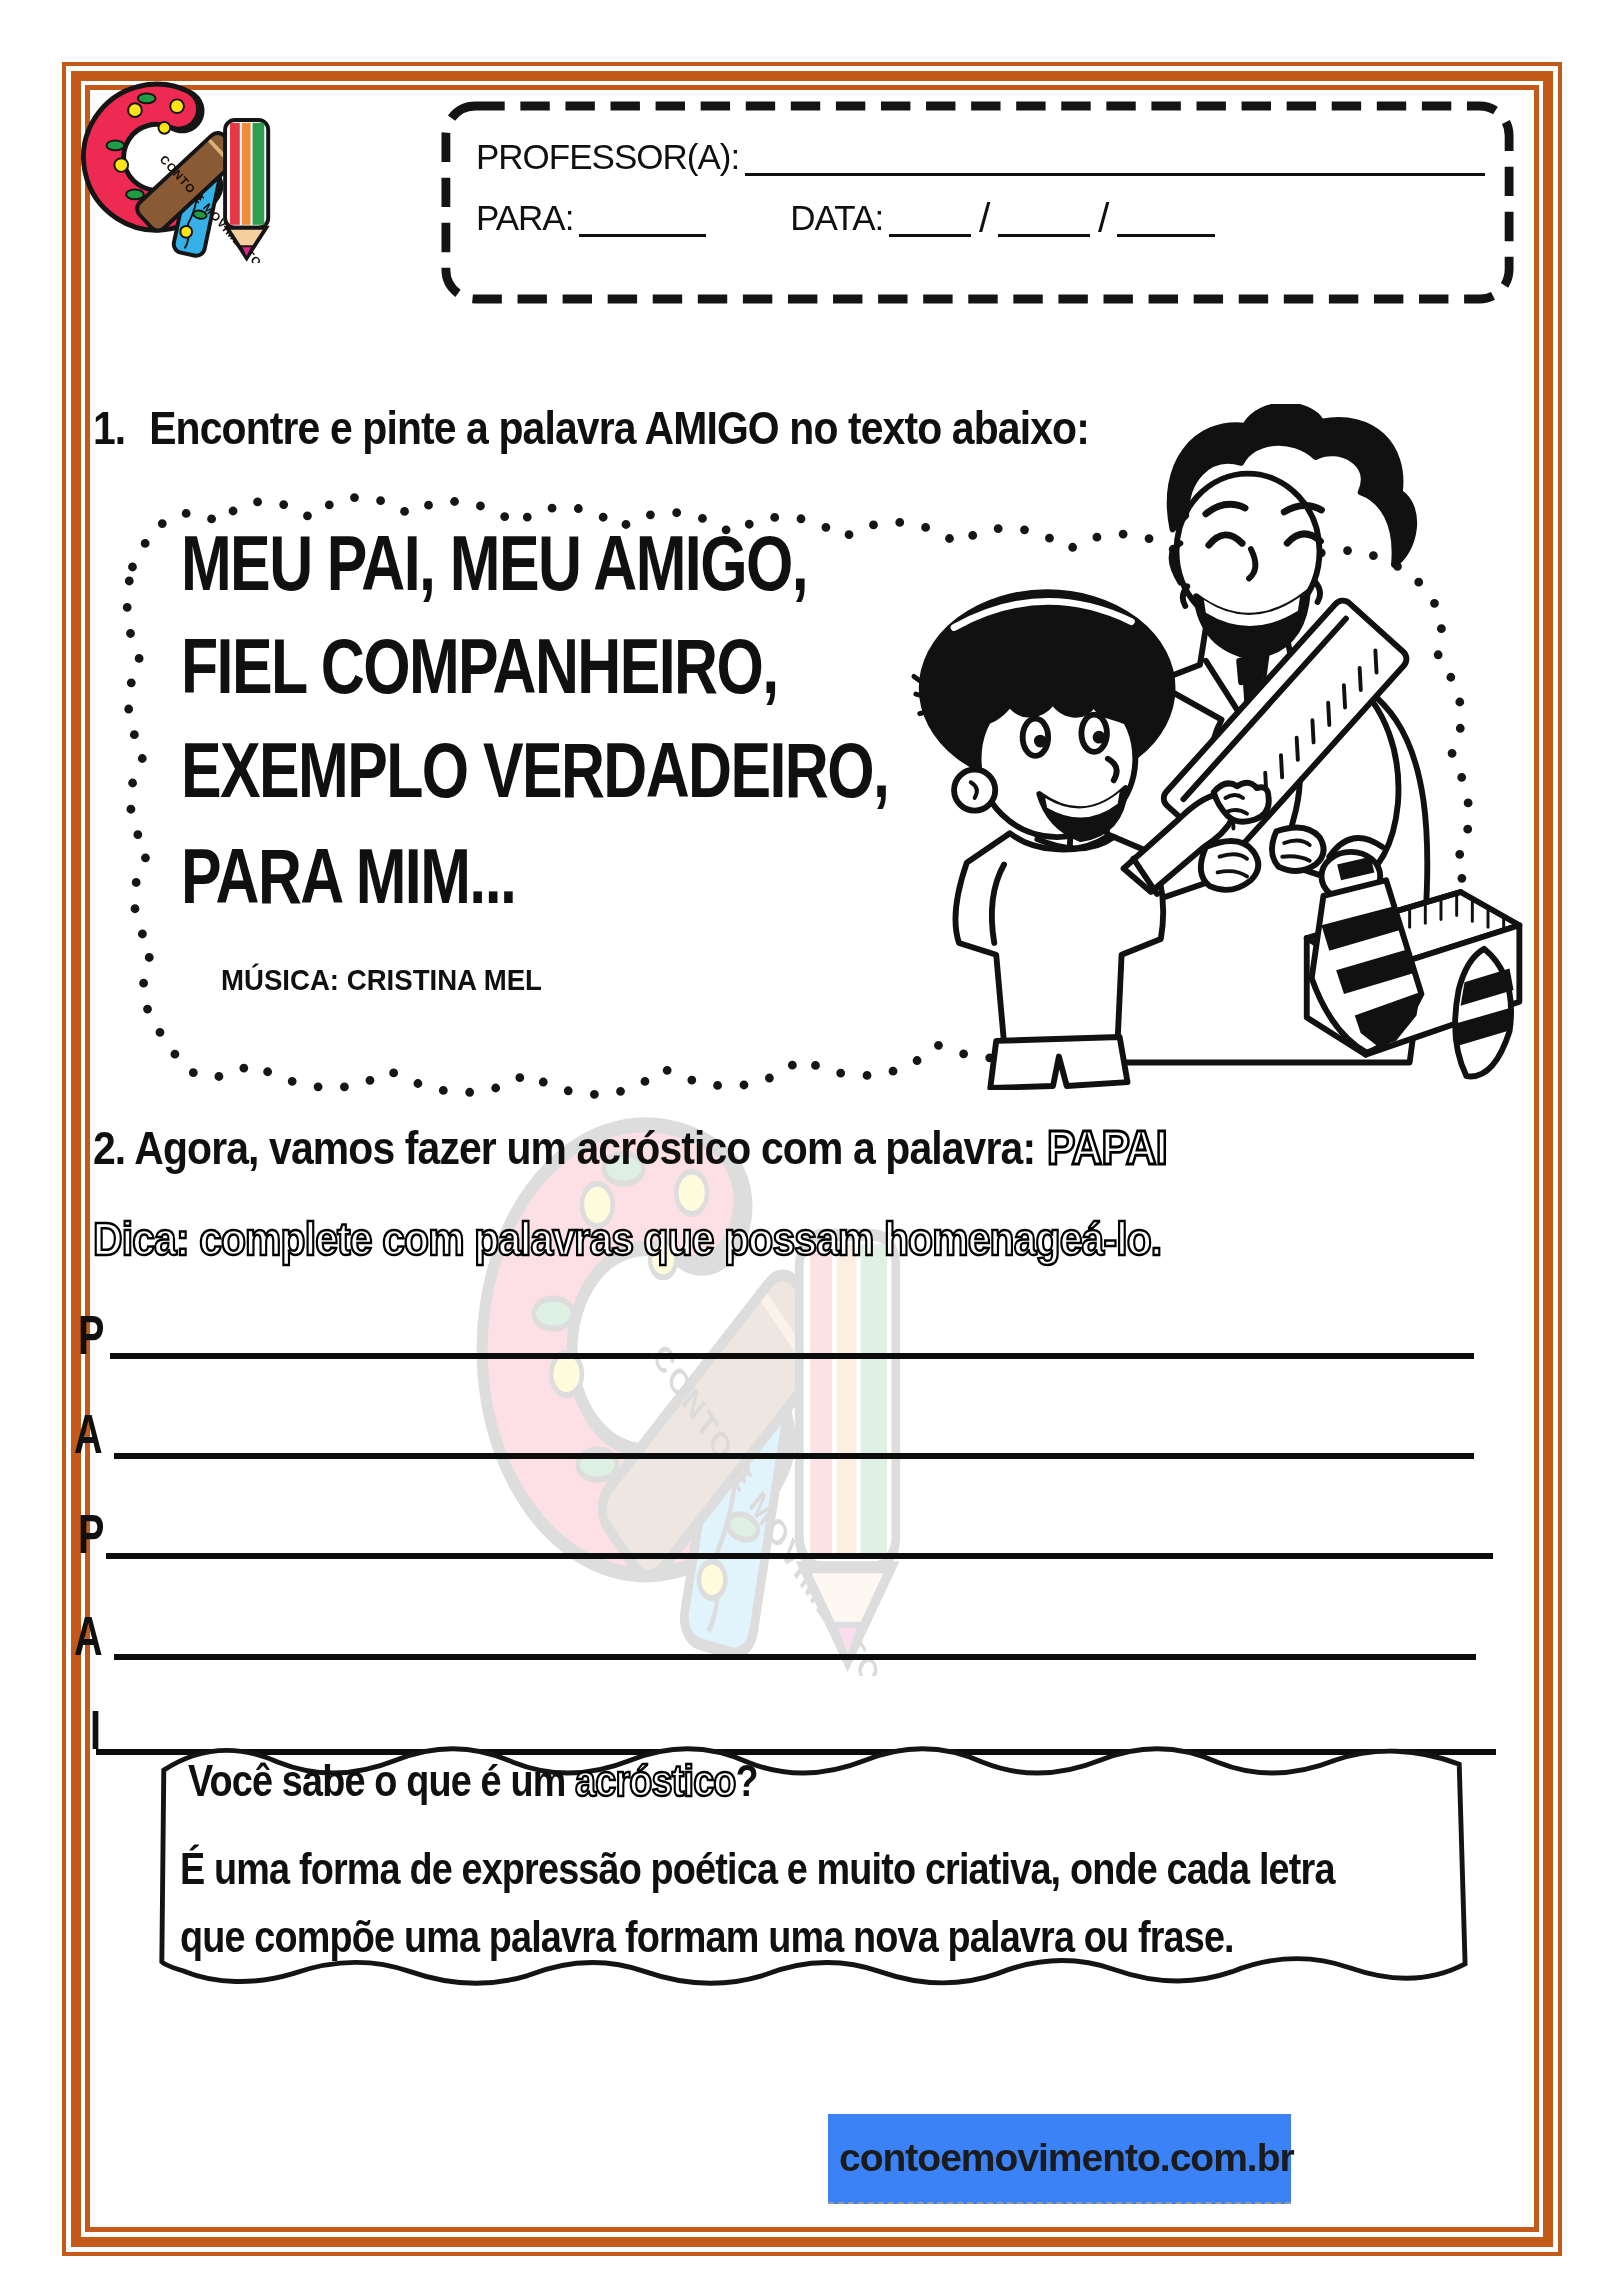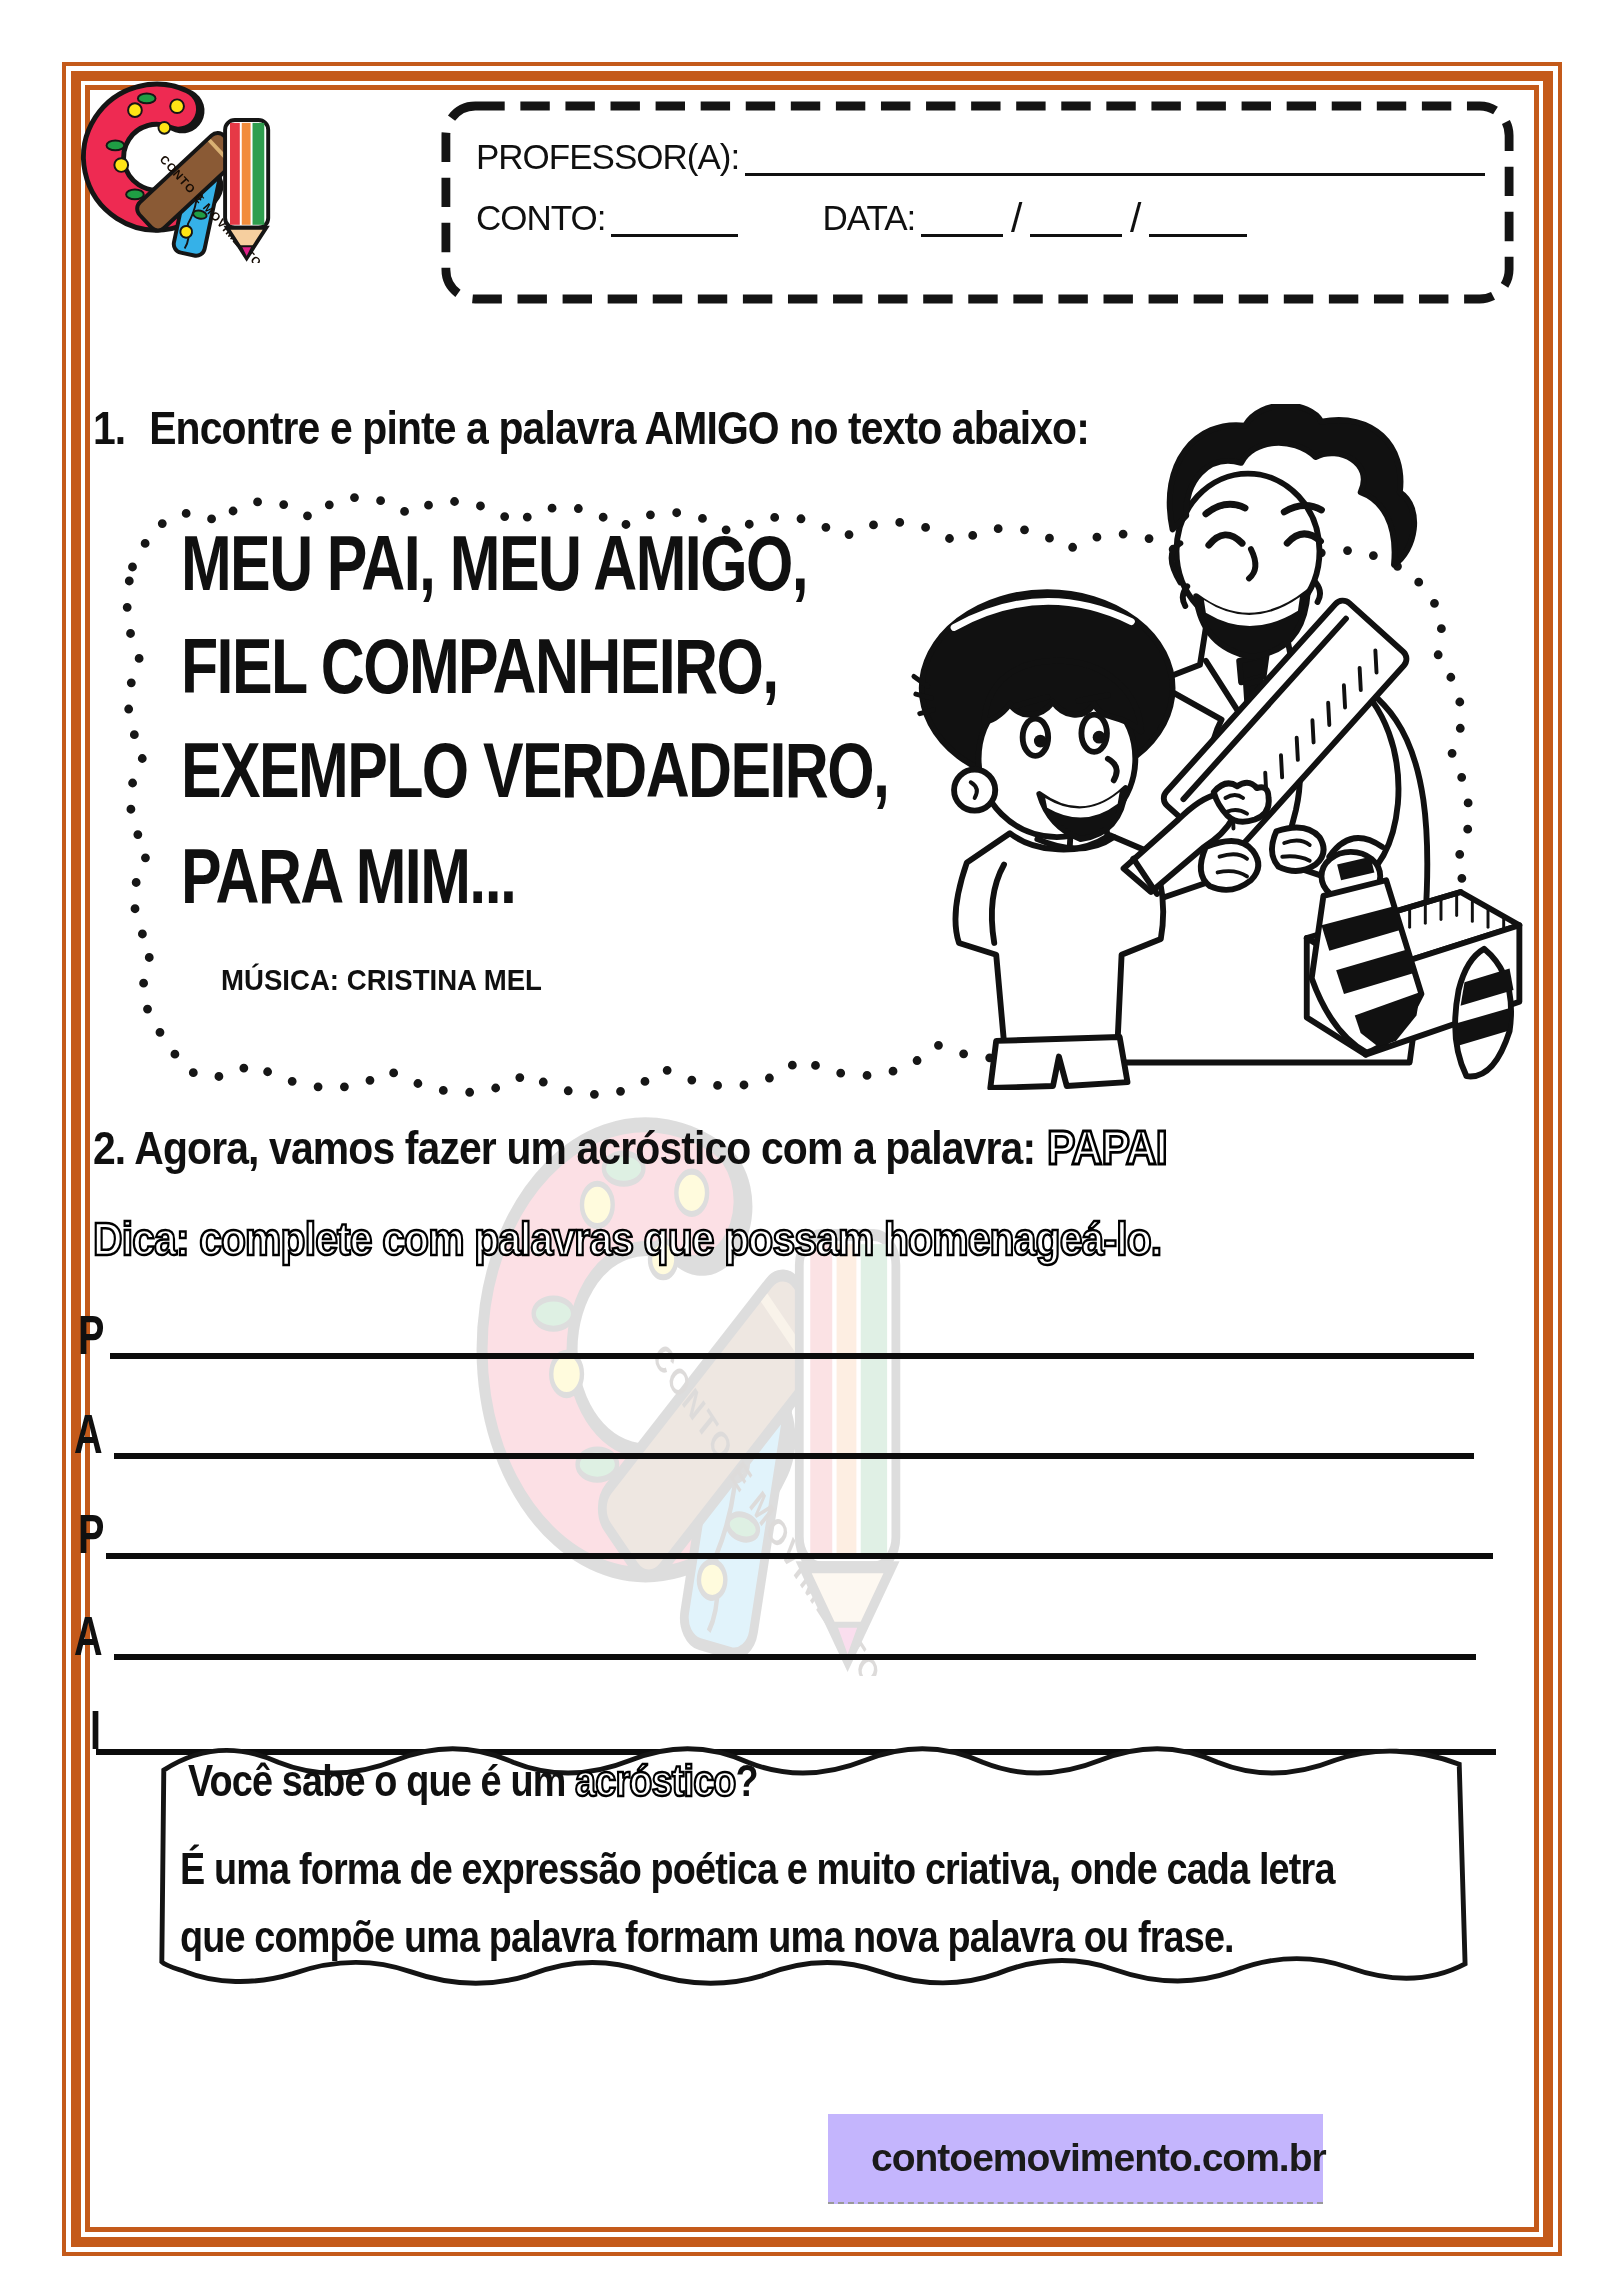--- a/index.html
+++ b/index.html
@@ -35,23 +35,23 @@
     .outl.big{-webkit-text-stroke:2.9px #000;}
   }
   
   .acro-letter{position:absolute;font-size:55px;font-weight:700;line-height:1;
                transform:scaleX(.72);transform-origin:0 100%;}
   .acro-line{position:absolute;height:0;border-top:6.9px solid #0c0c0c;}
   
   .infobox{left:145px;top:1729px;width:1333px;height:272px;}
   .infobox .txt{position:absolute;white-space:nowrap;transform-origin:0 0;}
   
-  .footer{left:828px;top:2114px;width:463px;height:88px;background:#c4b5fd;
+  .footer{left:828px;top:2114px;width:463px;height:88px;background:#3b82f6;
           display:flex;align-items:center;justify-content:center;gap:13.7px;
-          border-bottom:2.9px dashed #999;padding-left:32px;}
+          border-bottom:2.9px dashed #999;}
   .footer-url{font-size:39px;font-weight:700;letter-spacing:-1px;color:#1b1b1b;}
   .wm{opacity:.14;pointer-events:none;}
   svg text{font-family:"Liberation Sans", sans-serif;}
 </style>
 </head>
 <body>
 
 <div class="page">
 
   <svg width="0" height="0" style="position:absolute" aria-hidden="true">
@@ -110,21 +110,21 @@
   <div class="abs hdrbox">
     <svg width="1073" height="203" viewBox="0 0 1095 207">
       <rect x="5" y="5" width="1085" height="197" rx="30" fill="none" stroke="#141414" stroke-width="9" stroke-dasharray="30 16"></rect>
     </svg>
     <div class="hdr-rows">
       <div class="hdr-row">
         <span class="hdr-label">PROFESSOR(A):</span>
         <div class="wline fill"></div>
       </div>
       <div class="hdr-row">
-        <span class="hdr-label">CONTO:</span>
+        <span class="hdr-label">PARA:</span>
         <div class="wline" style="width:127px"></div>
         <div style="width:84px"></div>
         <span class="hdr-label">DATA:</span>
         <div class="wline" style="width:82px"></div>
         <span class="slash">/</span>
         <div class="wline" style="width:92px"></div>
         <span class="slash">/</span>
         <div class="wline" style="width:98px"></div>
         <div class="fill"></div>
       </div>

